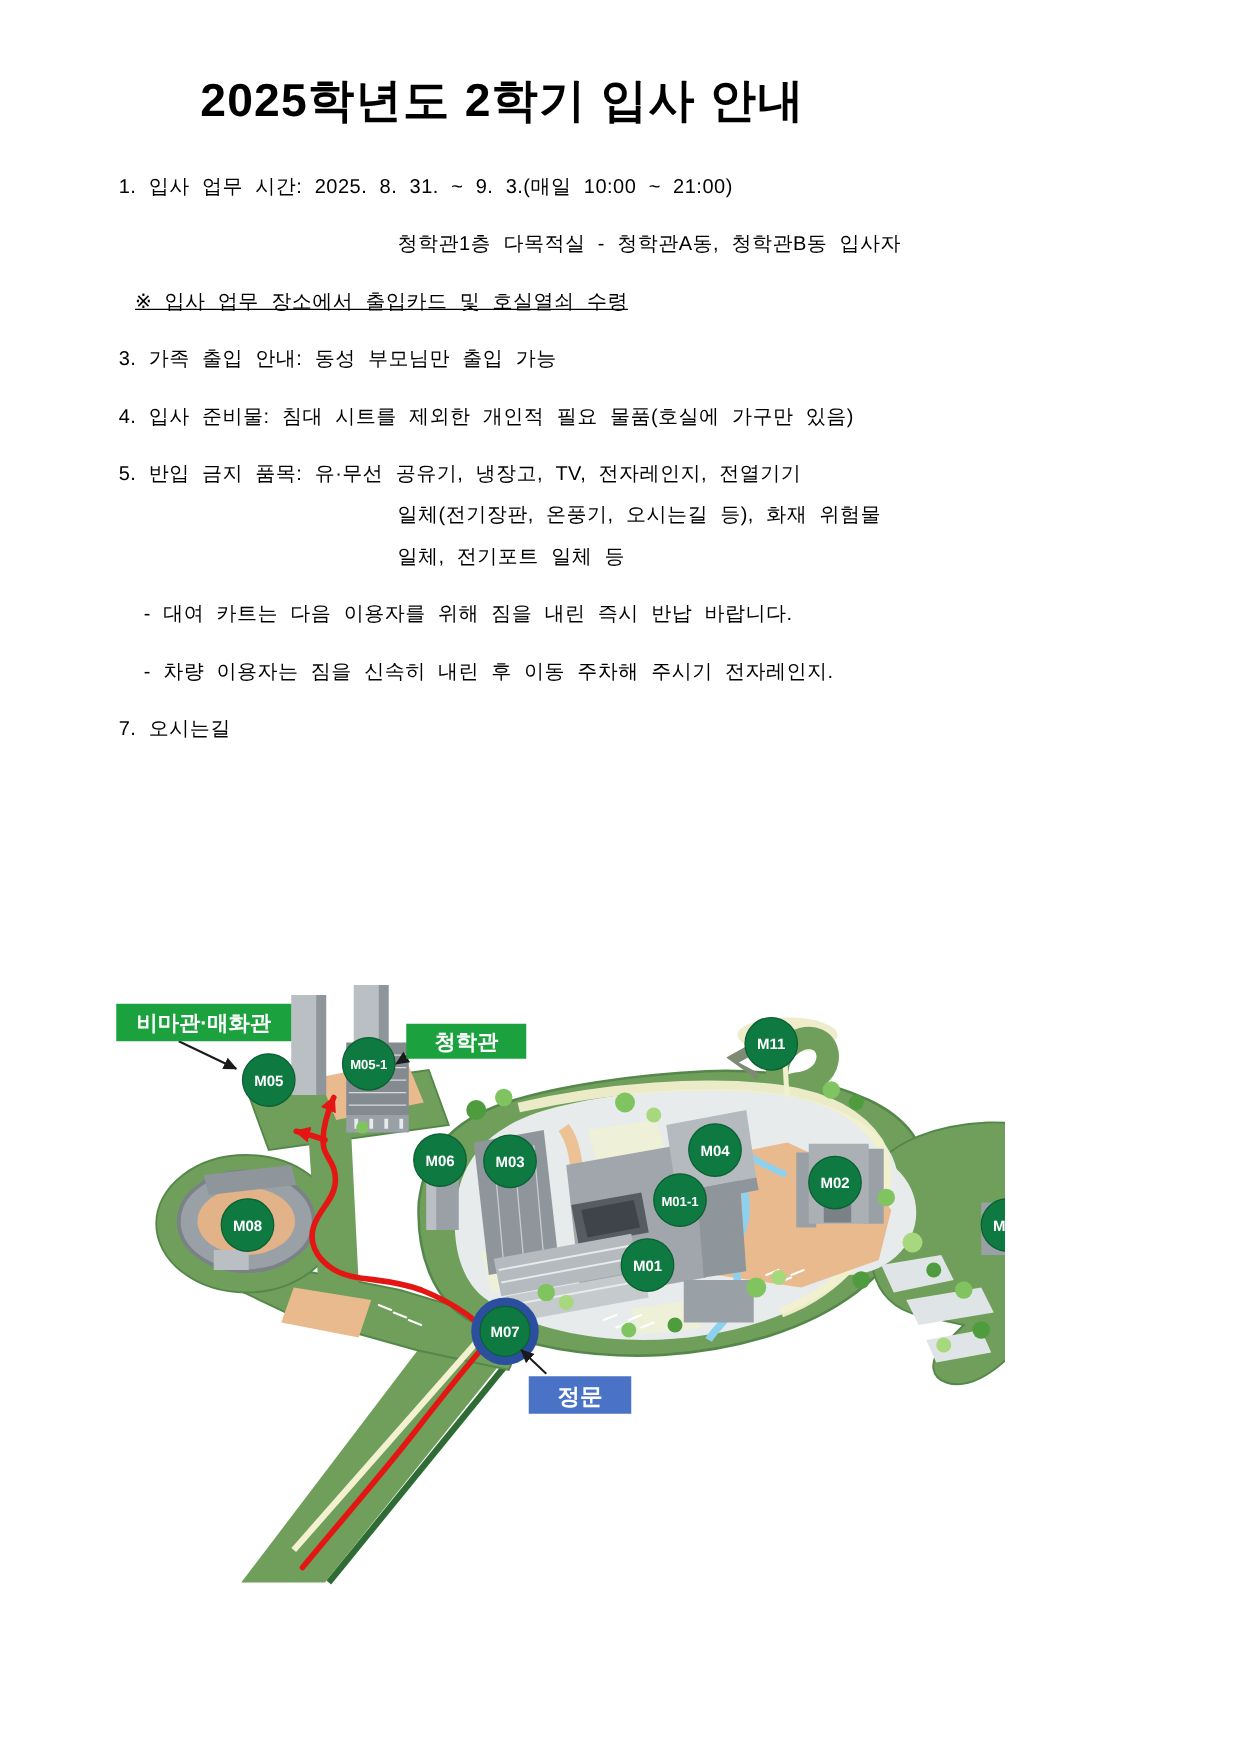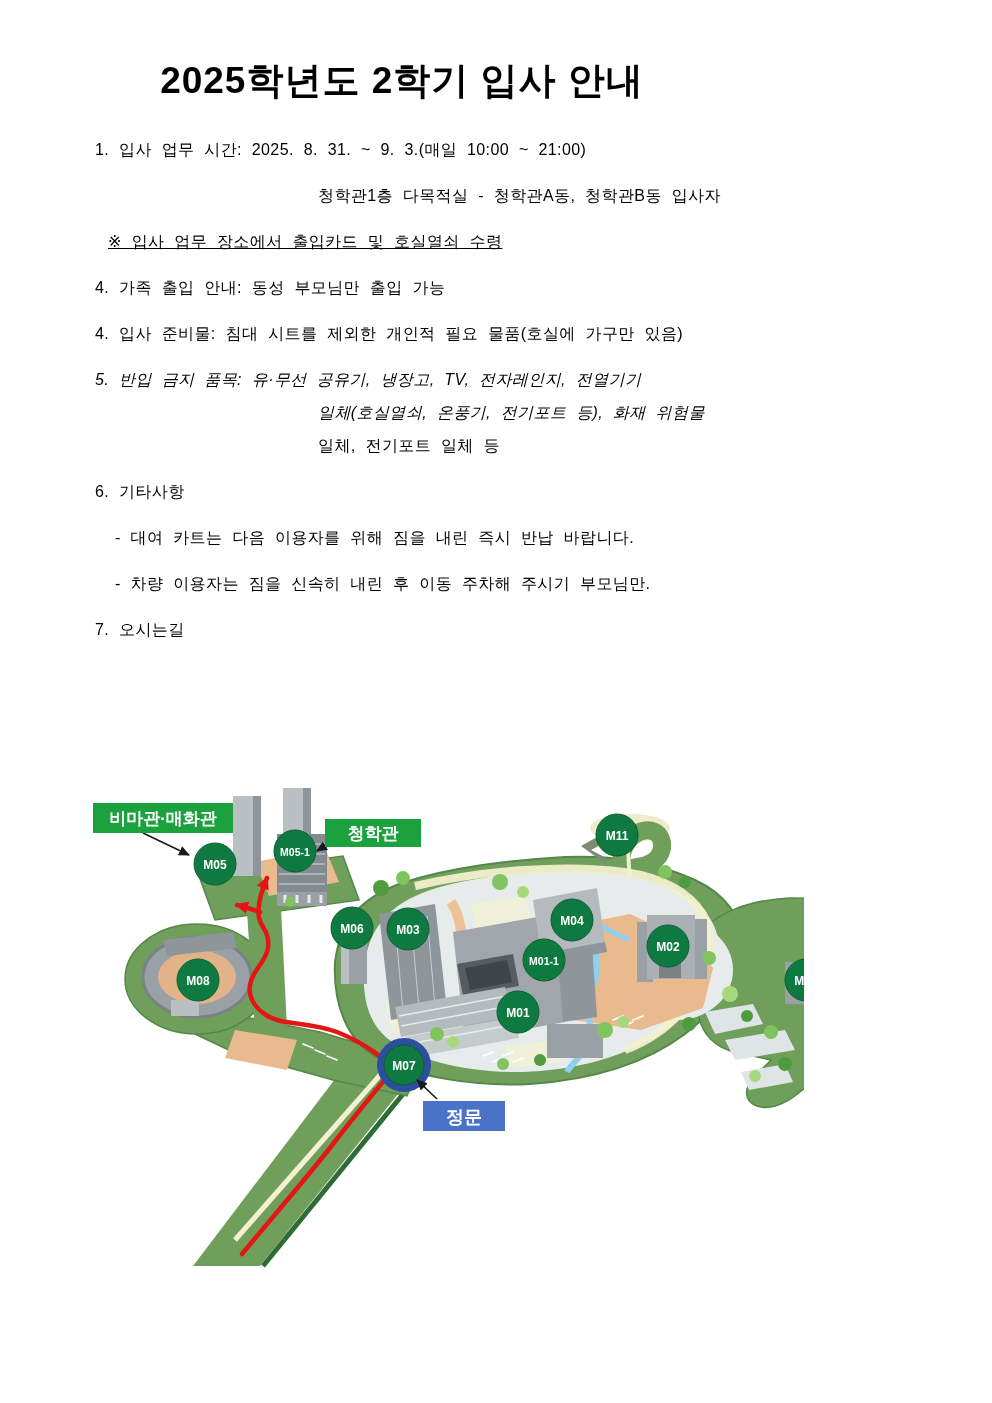--- a/index.html
+++ b/index.html
@@ -1,21 +1,21 @@
 <!DOCTYPE html>
 <html><head>
 <meta charset="utf-8">
 <style>
   html,body{margin:0;padding:0;background:#ffffff;}
   body{width:992px;height:1403px;font-family:"Liberation Sans","DejaVu Sans",sans-serif;color:#000;}
   .page{position:relative;width:804px;height:1403px;overflow:hidden;background:#fff;}
   .title{padding-top:58px;text-align:center;font-size:37px;line-height:46px;font-weight:bold;letter-spacing:1px;}
   .doc-lines{margin:34px 40px 0 95px;font-size:16px;line-height:24px;letter-spacing:.4px;word-spacing:5px;}
   .ln{margin:0 0 22px 0;white-space:nowrap;}
-  .ln.tight{margin-bottom:9px;font-style:italic;}
+  .ln.tight{margin-bottom:9px;}
   .i0{margin-left:0;}
   .iA{margin-left:223px;}
   .iB{margin-left:13px;text-decoration:underline;}
   .iC{margin-left:20px;}
   .map-wrap{position:absolute;left:85px;top:772px;width:820px;height:515px;}
   svg .mk{font:bold 12px "Liberation Sans","DejaVu Sans",sans-serif;fill:#fff;text-anchor:middle;}
   svg .mk-sm{font-size:10.5px;}
   svg .lbl{font:bold 17px "Liberation Sans","DejaVu Sans",sans-serif;fill:#fff;text-anchor:middle;}
   svg .lbl-blue{font-size:18px;}
   svg .hatch{stroke:#fff;stroke-width:1.6;stroke-linecap:round;}
@@ -24,28 +24,27 @@
 <body>
 
 <div class="page">
 
   <div class="title">2025학년도 2학기 입사 안내</div>
 
   <div class="doc-lines">
     <div class="ln i0">1. 입사 업무 시간: 2025. 8. 31. ~ 9. 3.(매일 10:00 ~ 21:00)</div>
     <div class="ln iA">청학관1층 다목적실 - 청학관A동, 청학관B동 입사자</div>
     <div class="ln iB">※ 입사 업무 장소에서 출입카드 및 호실열쇠 수령</div>
-    <div class="ln i0">4. 가족 출입 안내: 동성 부모님만 출입 가능</div>
+    <div class="ln i0">3. 가족 출입 안내: 동성 부모님만 출입 가능</div>
     <div class="ln i0">4. 입사 준비물: 침대 시트를 제외한 개인적 필요 물품(호실에 가구만 있음)</div>
     <div class="ln i0 tight">5. 반입 금지 품목: 유·무선 공유기, 냉장고, TV, 전자레인지, 전열기기</div>
-    <div class="ln iA tight">일체(호실열쇠, 온풍기, 전기포트 등), 화재 위험물</div>
+    <div class="ln iA tight">일체(전기장판, 온풍기, 오시는길 등), 화재 위험물</div>
     <div class="ln iA">일체, 전기포트 일체 등</div>
-    <div class="ln i0">6. 기타사항</div>
     <div class="ln iC">- 대여 카트는 다음 이용자를 위해 짐을 내린 즉시 반납 바랍니다.</div>
-    <div class="ln iC">- 차량 이용자는 짐을 신속히 내린 후 이동 주차해 주시기 부모님만.</div>
+    <div class="ln iC">- 차량 이용자는 짐을 신속히 내린 후 이동 주차해 주시기 전자레인지.</div>
     <div class="ln i0">7. 오시는길</div>
   </div>
 
   <div class="map-wrap">
   <svg width="820" height="515" viewBox="0 0 820 515">
     <defs>
       <marker id="ah" markerUnits="userSpaceOnUse" markerWidth="12" markerHeight="11" refX="10" refY="5" orient="auto">
         <path d="M0,0 L11,5 L0,10 Z" fill="#1a1a1a"></path>
       </marker>
       <marker id="rah" markerUnits="userSpaceOnUse" markerWidth="15" markerHeight="14" refX="11" refY="6.5" orient="auto">

